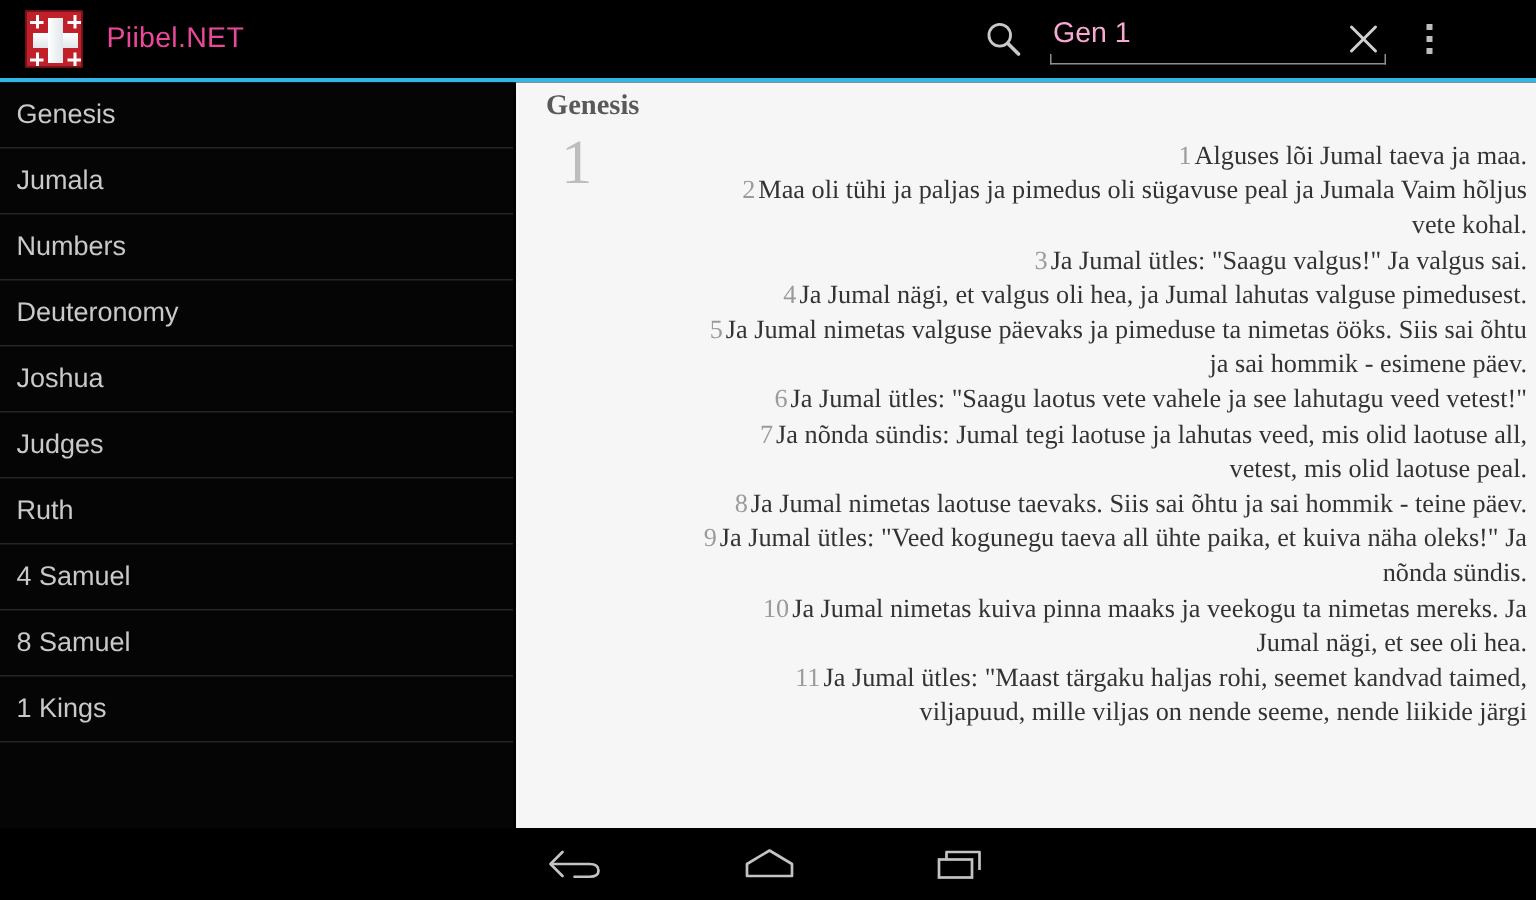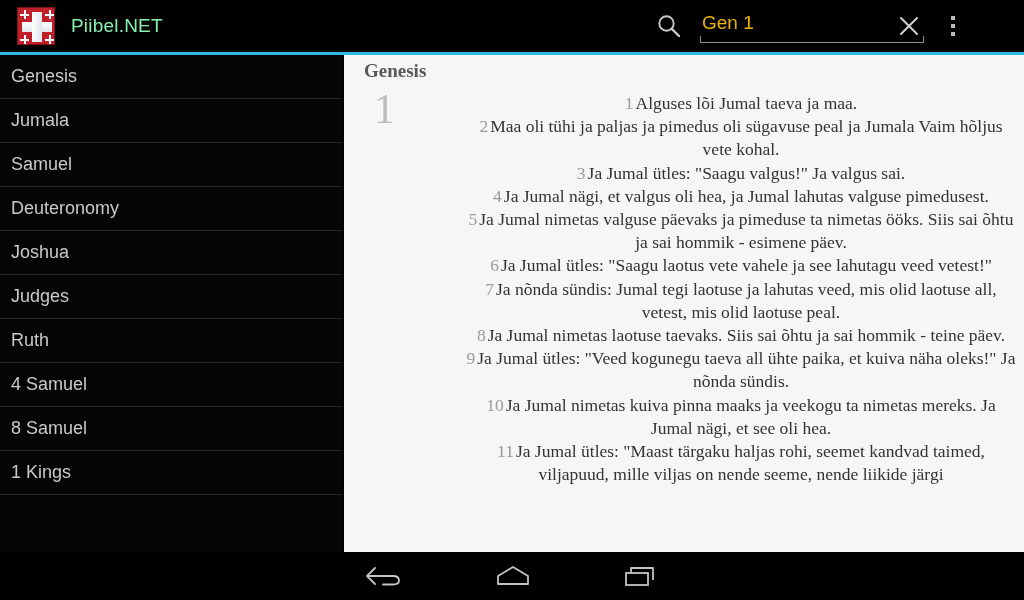--- a/index.html
+++ b/index.html
@@ -60,21 +60,21 @@
     content: ""; position: absolute;
     left: 0; top: 3.5px; width: 9px; height: 2px; background: #fff;
   }
   #app-icon .m1 { left: 2px;  top: 2px; }
   #app-icon .m2 { left: 27px; top: 2px; }
   #app-icon .m3 { left: 2px;  top: 27px; }
   #app-icon .m4 { left: 27px; top: 27px; }
 
   #app-title {
     margin-left: 16px;
-    color: #86efac;
+    color: #ec4899;
     font-size: 19px;
     letter-spacing: 0.2px;
     white-space: nowrap;
   }
 
   #search-zone {
     position: absolute;
     left: 650px; top: 0;
     width: 320px; height: 52px;
     display: flex;
@@ -94,21 +94,21 @@
     margin-left: 18px;
     margin-right: 4px;
   }
   #search-input {
     position: absolute;
     left: 0; top: 12px;
     width: 100%;
     border: none;
     outline: none;
     background: transparent;
-    color: #eab308;
+    color: #f9a8d4;
     font-family: "Liberation Sans", sans-serif;
     font-size: 19px;
     padding: 0 36px 0 2px;
   }
   #search-underline {
     position: absolute;
     left: 0; bottom: 9px;
     width: 100%;
     height: 7px;
     border-bottom: 1px solid #8f8f8f;
@@ -208,21 +208,21 @@
     color: #bdbdbd;
     line-height: 1;
   }
   #verses {
     margin-left: 100px;
     margin-right: 6px;
     font-family: "Liberation Serif", serif;
     font-size: 17.5px;
     line-height: 23.2px;
     color: #333333;
-    text-align: center;
+    text-align: right;
   }
   .vnum {
     color: #9b9b9b;
     padding-right: 2px;
   }
 
   
   #navbar {
     position: absolute;
     left: 0; top: 552px;
@@ -289,21 +289,21 @@
   <div id="body-area">
 
     <div id="sidebar">
         <div class="book-item">
           <span>Genesis</span>
         </div>
         <div class="book-item">
           <span>Jumala</span>
         </div>
         <div class="book-item">
-          <span>Samuel</span>
+          <span>Numbers</span>
         </div>
         <div class="book-item">
           <span>Deuteronomy</span>
         </div>
         <div class="book-item">
           <span>Joshua</span>
         </div>
         <div class="book-item">
           <span>Judges</span>
         </div>

